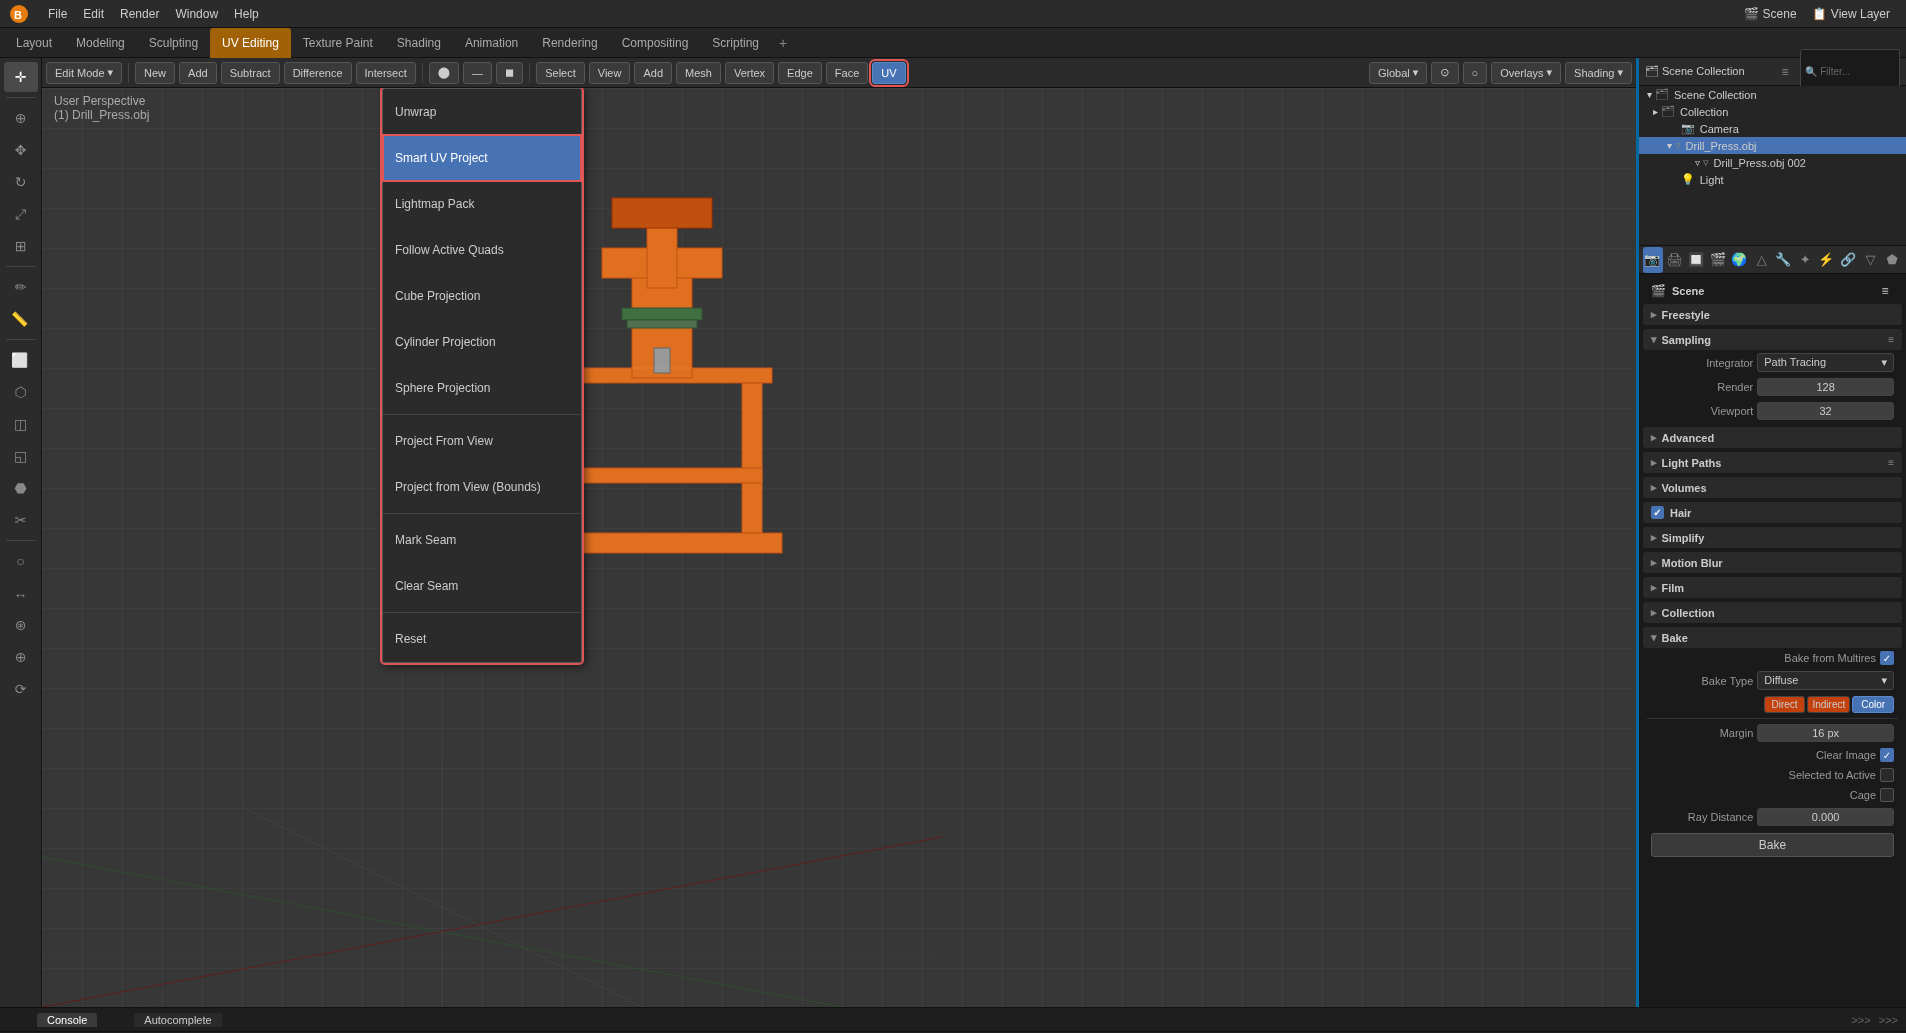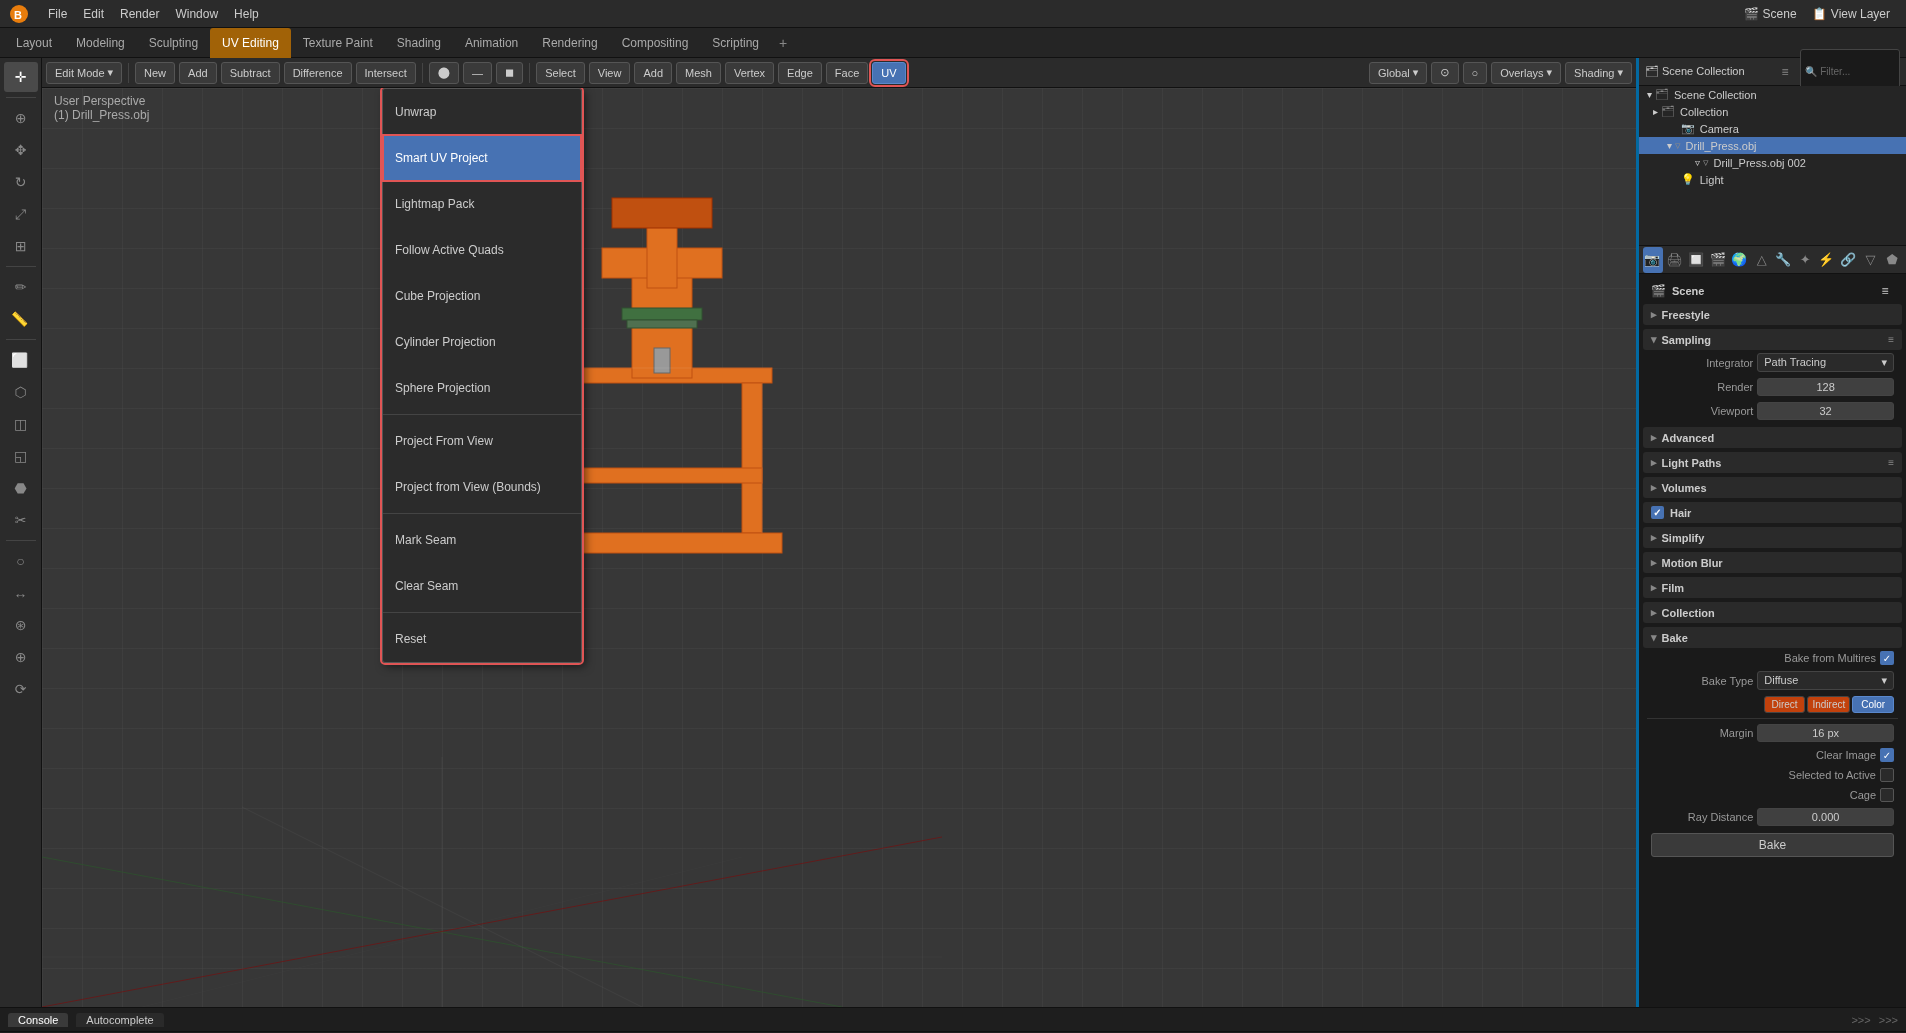--- a/index.html
+++ b/index.html
@@ -348,20 +348,21 @@
       border-top: 1px solid #111;
       gap: 8px;
     }
     .console-tab {
       padding: 1px 10px;
       background: #2a2a2a;
       border-radius: 3px 3px 0 0;
       color: #ccc;
       font-size: 11px;
       cursor: pointer;
+      margin-left: 29px;
     }
     .console-tab.active { background: #3a3a3a; color: #fff; }
     .console-prompt { color: #666; font-size: 11px; }
     .prop-icon-btn {
       width: 26px;
       height: 26px;
       display: flex;
       align-items: center;
       justify-content: center;
       color: #888;

